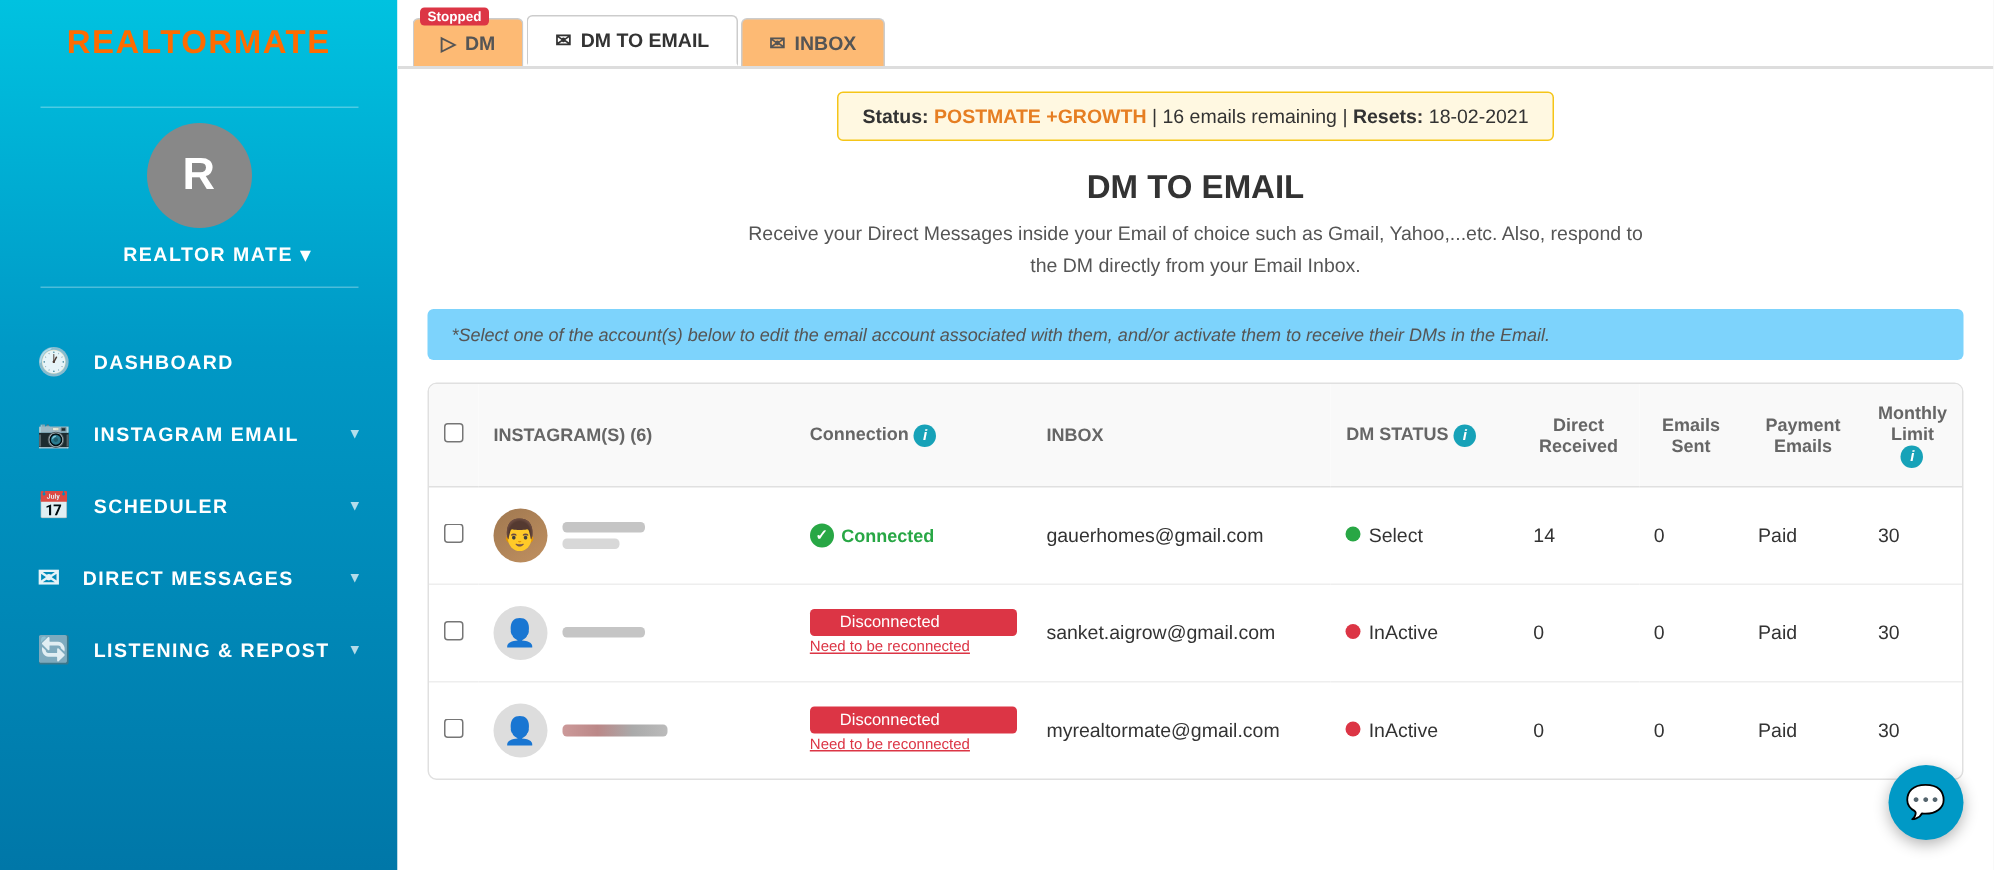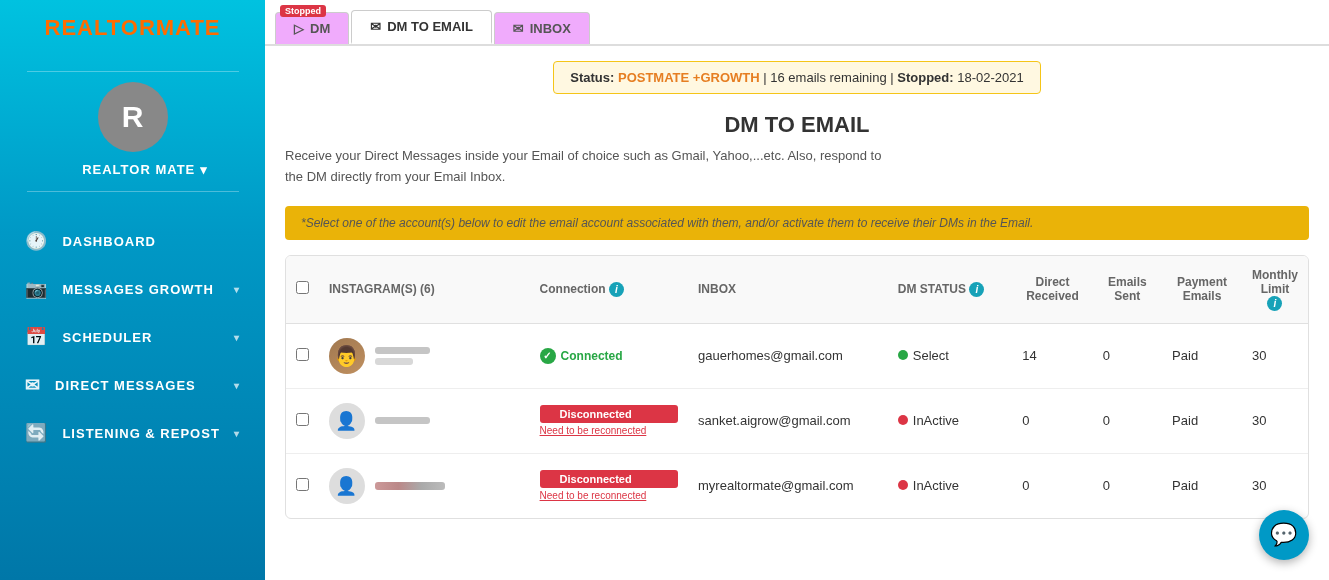--- a/index.html
+++ b/index.html
@@ -95,21 +95,21 @@
       padding-top: 10px;
       background: white;
     }
     .tab {
       display: flex;
       align-items: center;
       gap: 6px;
       padding: 8px 18px;
       border: 1px solid #ccc;
       border-bottom: none;
-      background: #f0abfc;
+      background: #fdba74;
       font-size: 13px;
       font-weight: bold;
       color: #555;
       cursor: pointer;
       border-radius: 4px 4px 0 0;
       margin-right: 2px;
       position: relative;
     }
     .tab.active {
       background: white;
@@ -149,28 +149,29 @@
     .status-bar .plan { color: #e67e22; font-weight: bold; }
 
     .section-title {
       text-align: center;
       font-size: 22px;
       font-weight: bold;
       color: #333;
       margin-bottom: 8px;
     }
     .section-desc {
+      text-align: center;
       font-size: 13px;
       color: #555;
       margin-bottom: 18px;
       line-height: 1.6;
     }
 
     .info-note {
-      background: #eab308;
+      background: #7dd3fc;
       border-radius: 4px;
       padding: 10px 16px;
       font-size: 12px;
       color: #555;
       font-style: italic;
       margin-bottom: 15px;
     }
 
     
     .table-container {
@@ -251,21 +252,21 @@
 
     .disconnected-block {
       display: flex;
       flex-direction: column;
       gap: 2px;
     }
     .disconnected-badge {
       background: #dc3545;
       color: white;
       font-size: 11px;
-      font-weight: bold;
+      font-weight: normal;
       padding: 3px 20px;
       border-radius: 3px;
       display: inline-block;
     }
     .reconnect-text {
       font-size: 10px;
       color: #dc3545;
       text-decoration: underline;
     }
 
@@ -363,21 +364,21 @@
     <span>▾</span>
   </div>
   <div class="divider"></div>
   <nav class="nav-items">
     <div class="nav-item">
       <span class="icon">🕐</span>
       <span>DASHBOARD</span>
     </div>
     <div class="nav-item">
       <span class="icon">📷</span>
-      <span>MESSAGES GROWTH</span>
+      <span>INSTAGRAM EMAIL</span>
       <span class="arrow">▾</span>
     </div>
     <div class="nav-item">
       <span class="icon">📅</span>
       <span>SCHEDULER</span>
       <span class="arrow">▾</span>
     </div>
     <div class="nav-item">
       <span class="icon">✉</span>
       <span>DIRECT MESSAGES</span>
@@ -411,21 +412,21 @@
 
   <div class="content">
 
     <div class="status-bar-wrapper">
       <div class="status-bar">
         <span class="label">Status:</span>
         <span class="plan">POSTMATE +GROWTH</span>
         <span> | </span>
         <span>16 emails remaining</span>
         <span> | </span>
-        <span class="label">Stopped:</span>
+        <span class="label">Resets:</span>
         <span>18-02-2021</span>
       </div>
     </div>
 
     <div class="section-title">DM TO EMAIL</div>
     <div class="section-desc">
       <span>Receive your Direct Messages inside your Email of choice such as Gmail, Yahoo,...etc. Also, respond to</span><br>
       <span>the DM directly from your Email Inbox.</span>
     </div>
 

